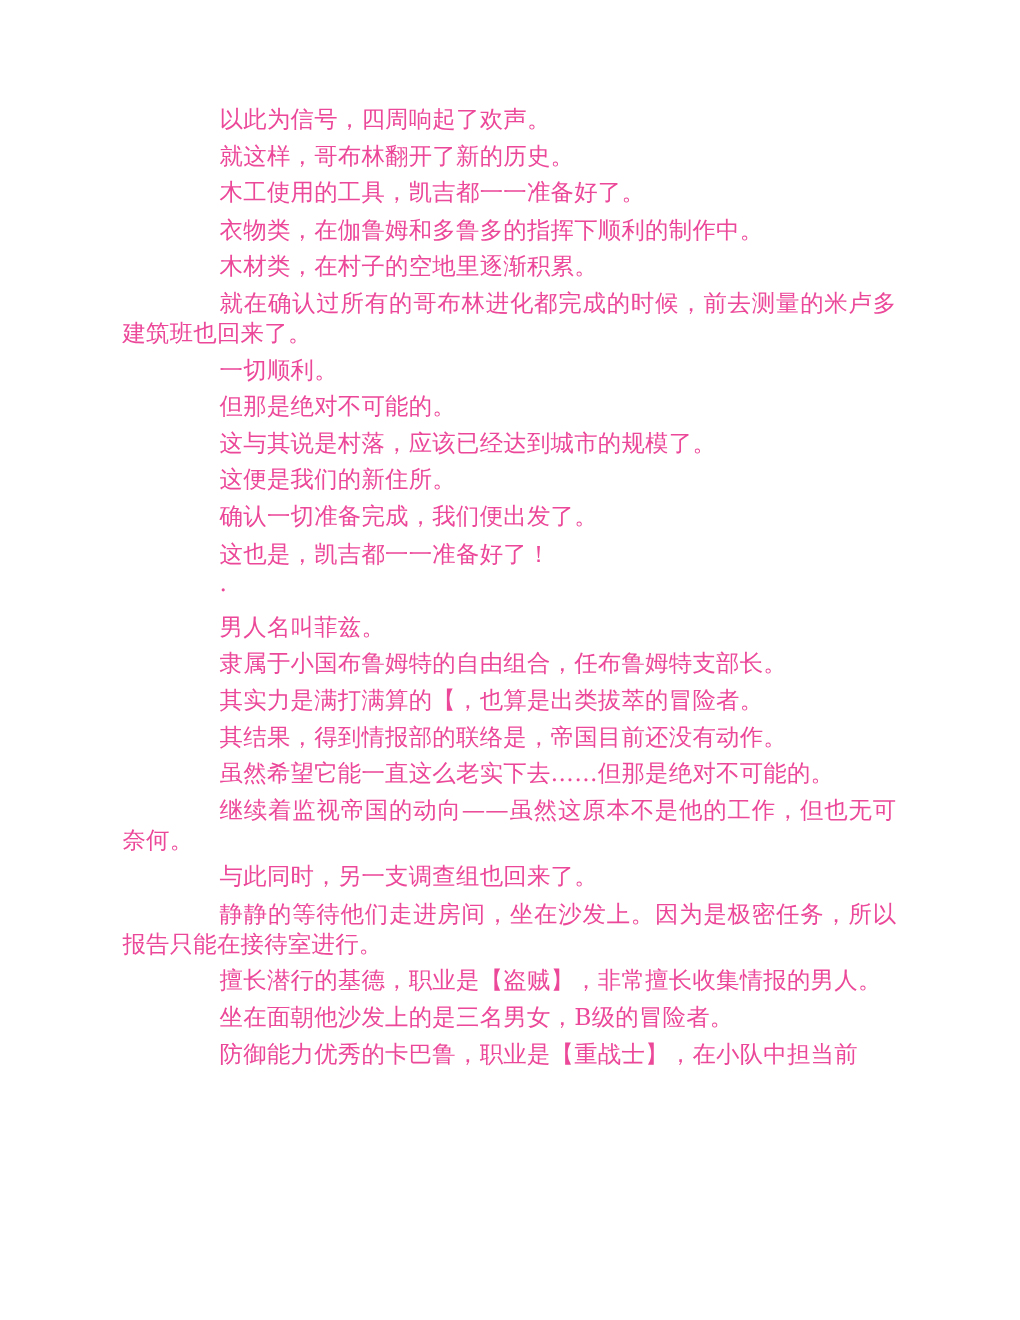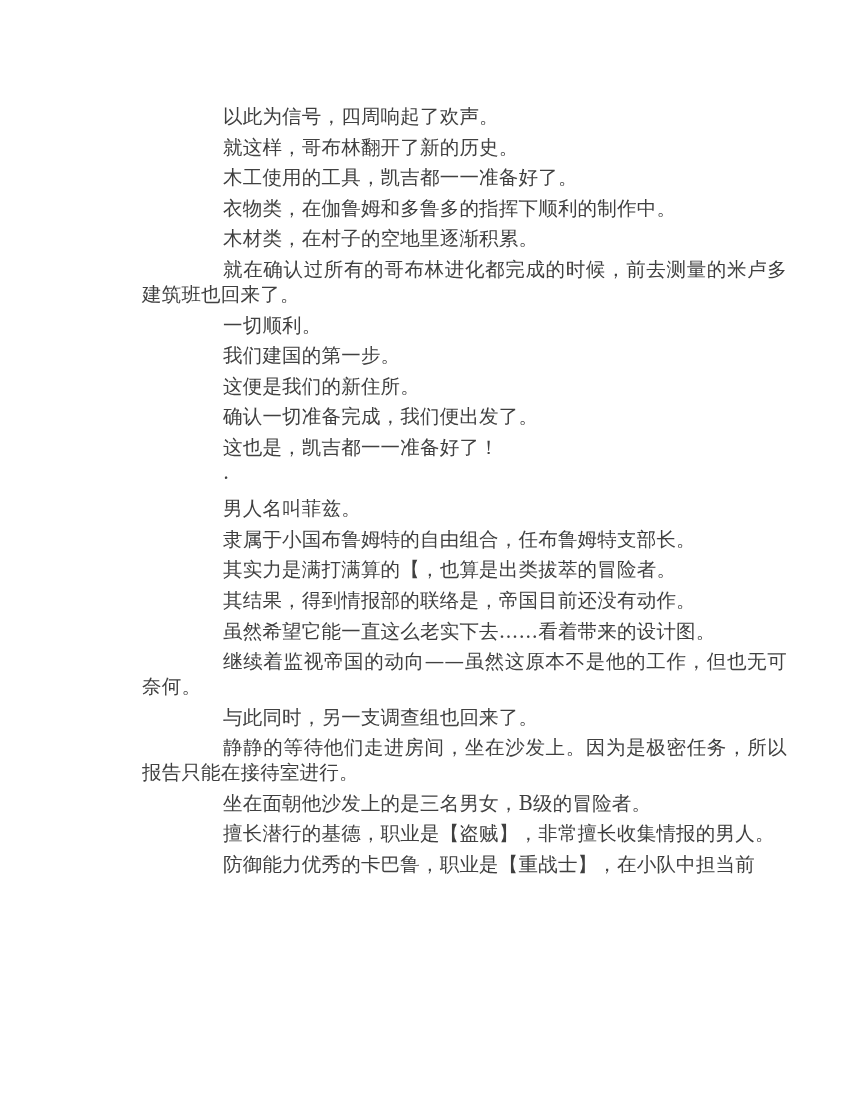--- a/index.html
+++ b/index.html
@@ -9,27 +9,26 @@
   }
   body {
     width: 850px;
     height: 1100px;
     overflow: hidden;
     position: relative;
   }
   .page {
     position: absolute;
     left: 102px;
-    top: 104px;
+    top: 87px;
     width: 645px;
-    color: #404040;
+    color: #ec4899;
     font-family: "DejaVu Serif", "Liberation Serif", serif;
     font-size: 19.5px;
     line-height: 25px;
-    margin-left: 40px;
   }
   .para {
     margin: 0 0 5.6px 0;
     text-indent: 81px;
     text-align: justify;
     white-space: normal;
     word-break: break-all;
     letter-spacing: 0.2px;
   }
   .para.dot {
@@ -40,29 +39,30 @@
 <body>
 
 <div class="page">
   <p class="para">以此为信号，四周响起了欢声。</p>
   <p class="para">就这样，哥布林翻开了新的历史。</p>
   <p class="para">木工使用的工具，凯吉都一一准备好了。</p>
   <p class="para">衣物类，在伽鲁姆和多鲁多的指挥下顺利的制作中。</p>
   <p class="para">木材类，在村子的空地里逐渐积累。</p>
   <p class="para">就在确认过所有的哥布林进化都完成的时候，前去测量的米卢多建筑班也回来了。</p>
   <p class="para">一切顺利。</p>
-  <p class="para">我们建国的第一步。</p>
+  <p class="para">但那是绝对不可能的。</p>
+  <p class="para">这与其说是村落，应该已经达到城市的规模了。</p>
   <p class="para">这便是我们的新住所。</p>
   <p class="para">确认一切准备完成，我们便出发了。</p>
   <p class="para">这也是，凯吉都一一准备好了！</p>
   <p class="para dot">·</p>
   <p class="para">男人名叫菲兹。</p>
   <p class="para">隶属于小国布鲁姆特的自由组合，任布鲁姆特支部长。</p>
   <p class="para">其实力是满打满算的【，也算是出类拔萃的冒险者。</p>
   <p class="para">其结果，得到情报部的联络是，帝国目前还没有动作。</p>
-  <p class="para">虽然希望它能一直这么老实下去……看着带来的设计图。</p>
+  <p class="para">虽然希望它能一直这么老实下去……但那是绝对不可能的。</p>
   <p class="para">继续着监视帝国的动向——虽然这原本不是他的工作，但也无可奈何。</p>
   <p class="para">与此同时，另一支调查组也回来了。</p>
   <p class="para">静静的等待他们走进房间，坐在沙发上。因为是极密任务，所以报告只能在接待室进行。</p>
+  <p class="para">擅长潜行的基德，职业是【盗贼】，非常擅长收集情报的男人。</p>
   <p class="para">坐在面朝他沙发上的是三名男女，B级的冒险者。</p>
-  <p class="para">擅长潜行的基德，职业是【盗贼】，非常擅长收集情报的男人。</p>
   <p class="para">防御能力优秀的卡巴鲁，职业是【重战士】，在小队中担当前</p>
 </div>
 
 </body></html>

